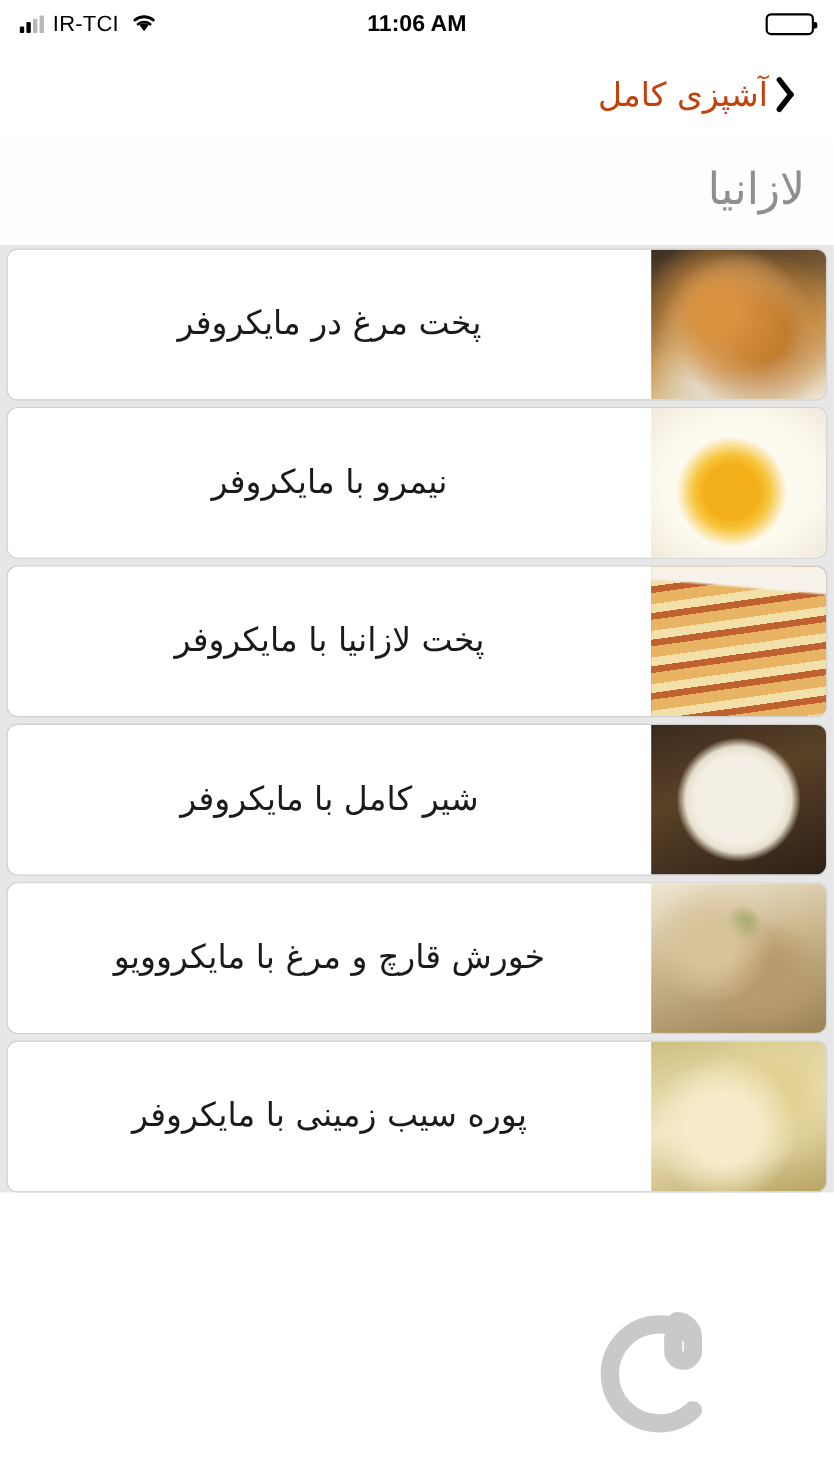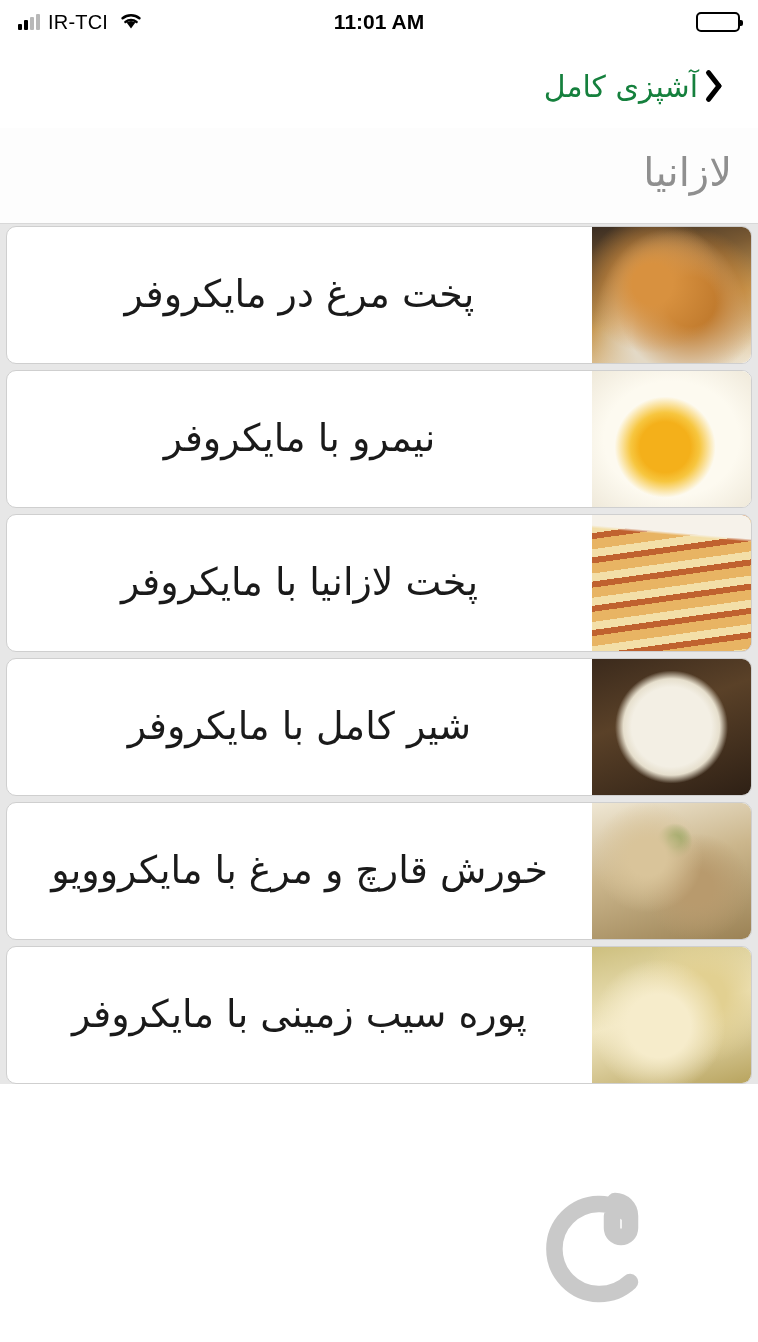--- a/index.html
+++ b/index.html
@@ -131,21 +131,21 @@
     transform: rotate(-38deg);
     transform-origin: bottom center;
   }
   .back-chevron::after {
     top: 18px;
     transform: rotate(38deg);
     transform-origin: top center;
   }
   .back-label {
     font-size: 30px;
-    color: #15803d;
+    color: #c2410c;
     font-family: "DejaVu Sans", sans-serif;
   }
 
   
   .section-header {
     height: 96px;
     background: #fdfdfd;
     border-bottom: 1px solid #d8d8d8;
     display: flex;
     align-items: center;
@@ -182,21 +182,21 @@
     height: 136px;
     flex: 0 0 159px;
     background-size: cover;
     background-position: center;
     position: relative;
     overflow: hidden;
   }
   .item-title {
     flex: 1 1 auto;
     text-align: center;
-    font-size: 38px;
+    font-size: 30px;
     color: #1a1a1a;
     padding: 0 20px;
     font-family: "DejaVu Sans", sans-serif;
     line-height: 1.35;
   }
 
   
   .watermark {
     position: absolute;
     right: 86px;
@@ -277,21 +277,21 @@
     <span class="carrier">IR-TCI</span>
     <span class="wifi-icon">
       <svg width="26" height="20" viewBox="0 0 26 20">
         <path d="M13 18.5 L8.6 12.6 a7.6 7.6 0 0 1 8.8 0 Z" fill="#000"></path>
         <path d="M4.6 8.2 a13.5 13.5 0 0 1 16.8 0" stroke="#000" stroke-width="2.6" fill="none" stroke-linecap="round"></path>
         <path d="M7.4 12.0 a9 9 0 0 1 11.2 0" stroke="#000" stroke-width="2.4" fill="none" stroke-linecap="round"></path>
       </svg>
     </span>
   </div>
 
-  <div class="status-center">11:01 AM</div>
+  <div class="status-center">11:06 AM</div>
 
   <div class="status-right">
     <span class="battery">
       <span class="fill"></span>
     </span>
   </div>
 </div>
 
 <div class="nav-bar">
   <div class="back-button">

